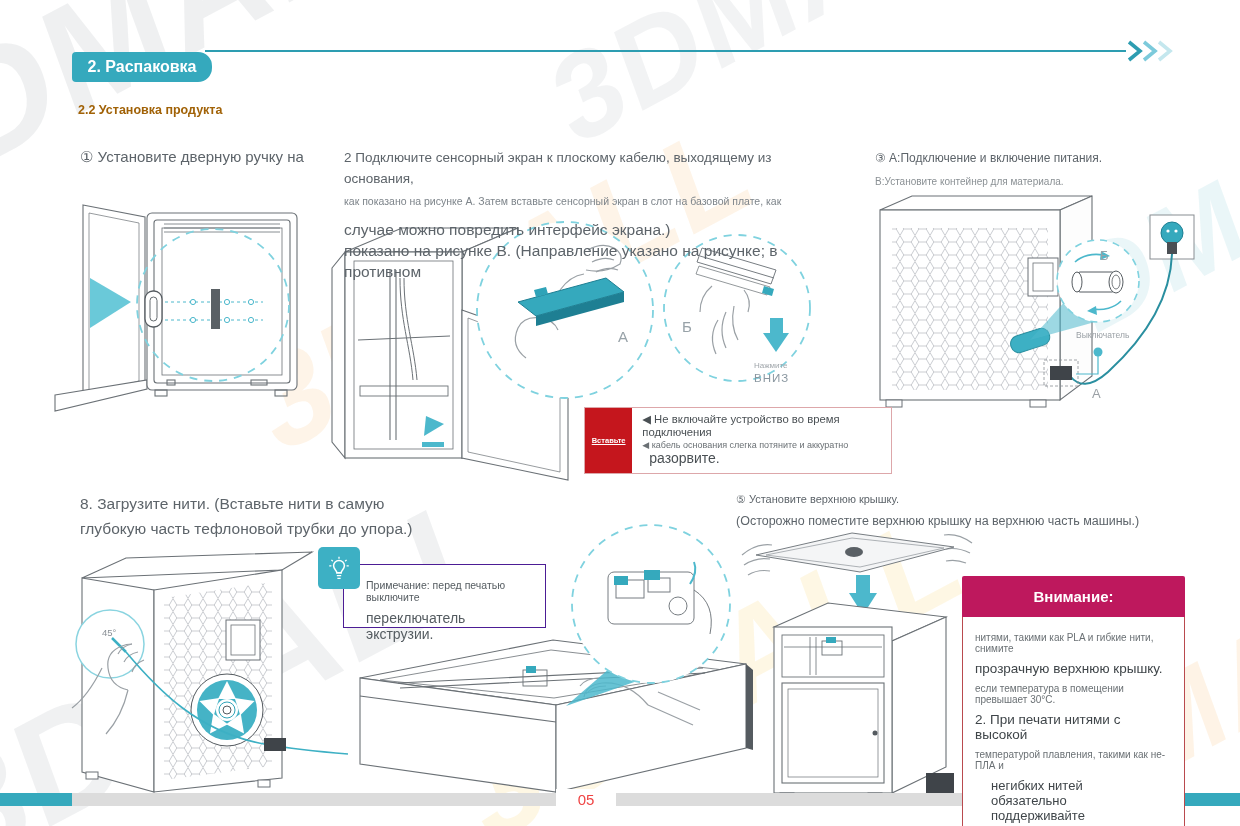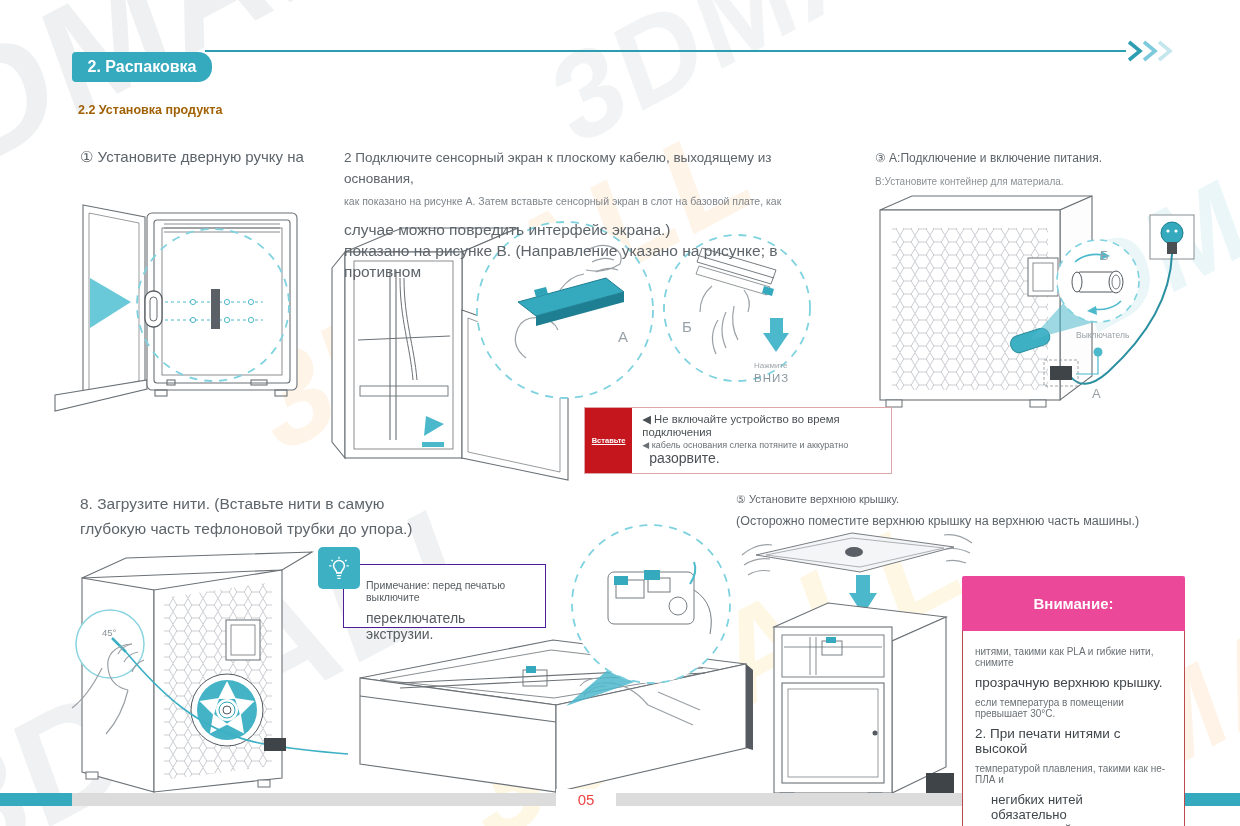--- a/index.html
+++ b/index.html
@@ -51,22 +51,22 @@
   .warn-mid .l4{font-size:14px;margin-left:7px}
   
   .note-icon{left:318px;top:547px;width:42px;height:42px;background:#3db0c4;border-radius:5px;
              display:flex;align-items:center;justify-content:center;z-index:5}
   .note-box{left:343px;top:564px;width:203px;height:64px;background:#fff;border:1px solid #4c1d95;
             z-index:4;padding:14px 12px 0 22px;box-sizing:border-box;color:#555c61}
   .note-box .l1{font-size:10.5px;margin-bottom:7px}
   .note-box .l2{font-size:14px}
   
   .warn-box{left:962px;top:576px;width:223px;z-index:4}
-  .warn-box .hd{background:#ec4899;color:#fff;font-weight:bold;font-size:15px;text-align:center;
-                padding:19px 0;border-radius:2px 2px 0 0}
+  .warn-box .hd{background:#be185d;color:#fff;font-weight:bold;font-size:15px;text-align:center;
+                padding:12px 0;border-radius:2px 2px 0 0}
   .warn-box .bd{background:#fff;border:1px solid #b94a4e;border-top:none;padding:8px 10px 10px 12px;
                 color:#3f4549}
   .wr-a{font-size:12.5px;margin:2px 0}
   .wr-s{font-size:10px;color:#6a7074;margin:7px 0}
   .wr-m{font-size:13px;margin:2px 16px}
   .wr-b{font-size:13.5px;margin:2px 0}
   
   .foot-bar{left:0;top:793px;width:1240px;height:13px;background:#dcdcdc;z-index:2}
   .foot-teal-l{left:0;top:793px;width:72px;height:13px;background:#35a9bd;z-index:3}
   .foot-teal-r{left:1168px;top:793px;width:72px;height:13px;background:#35a9bd;z-index:3}

